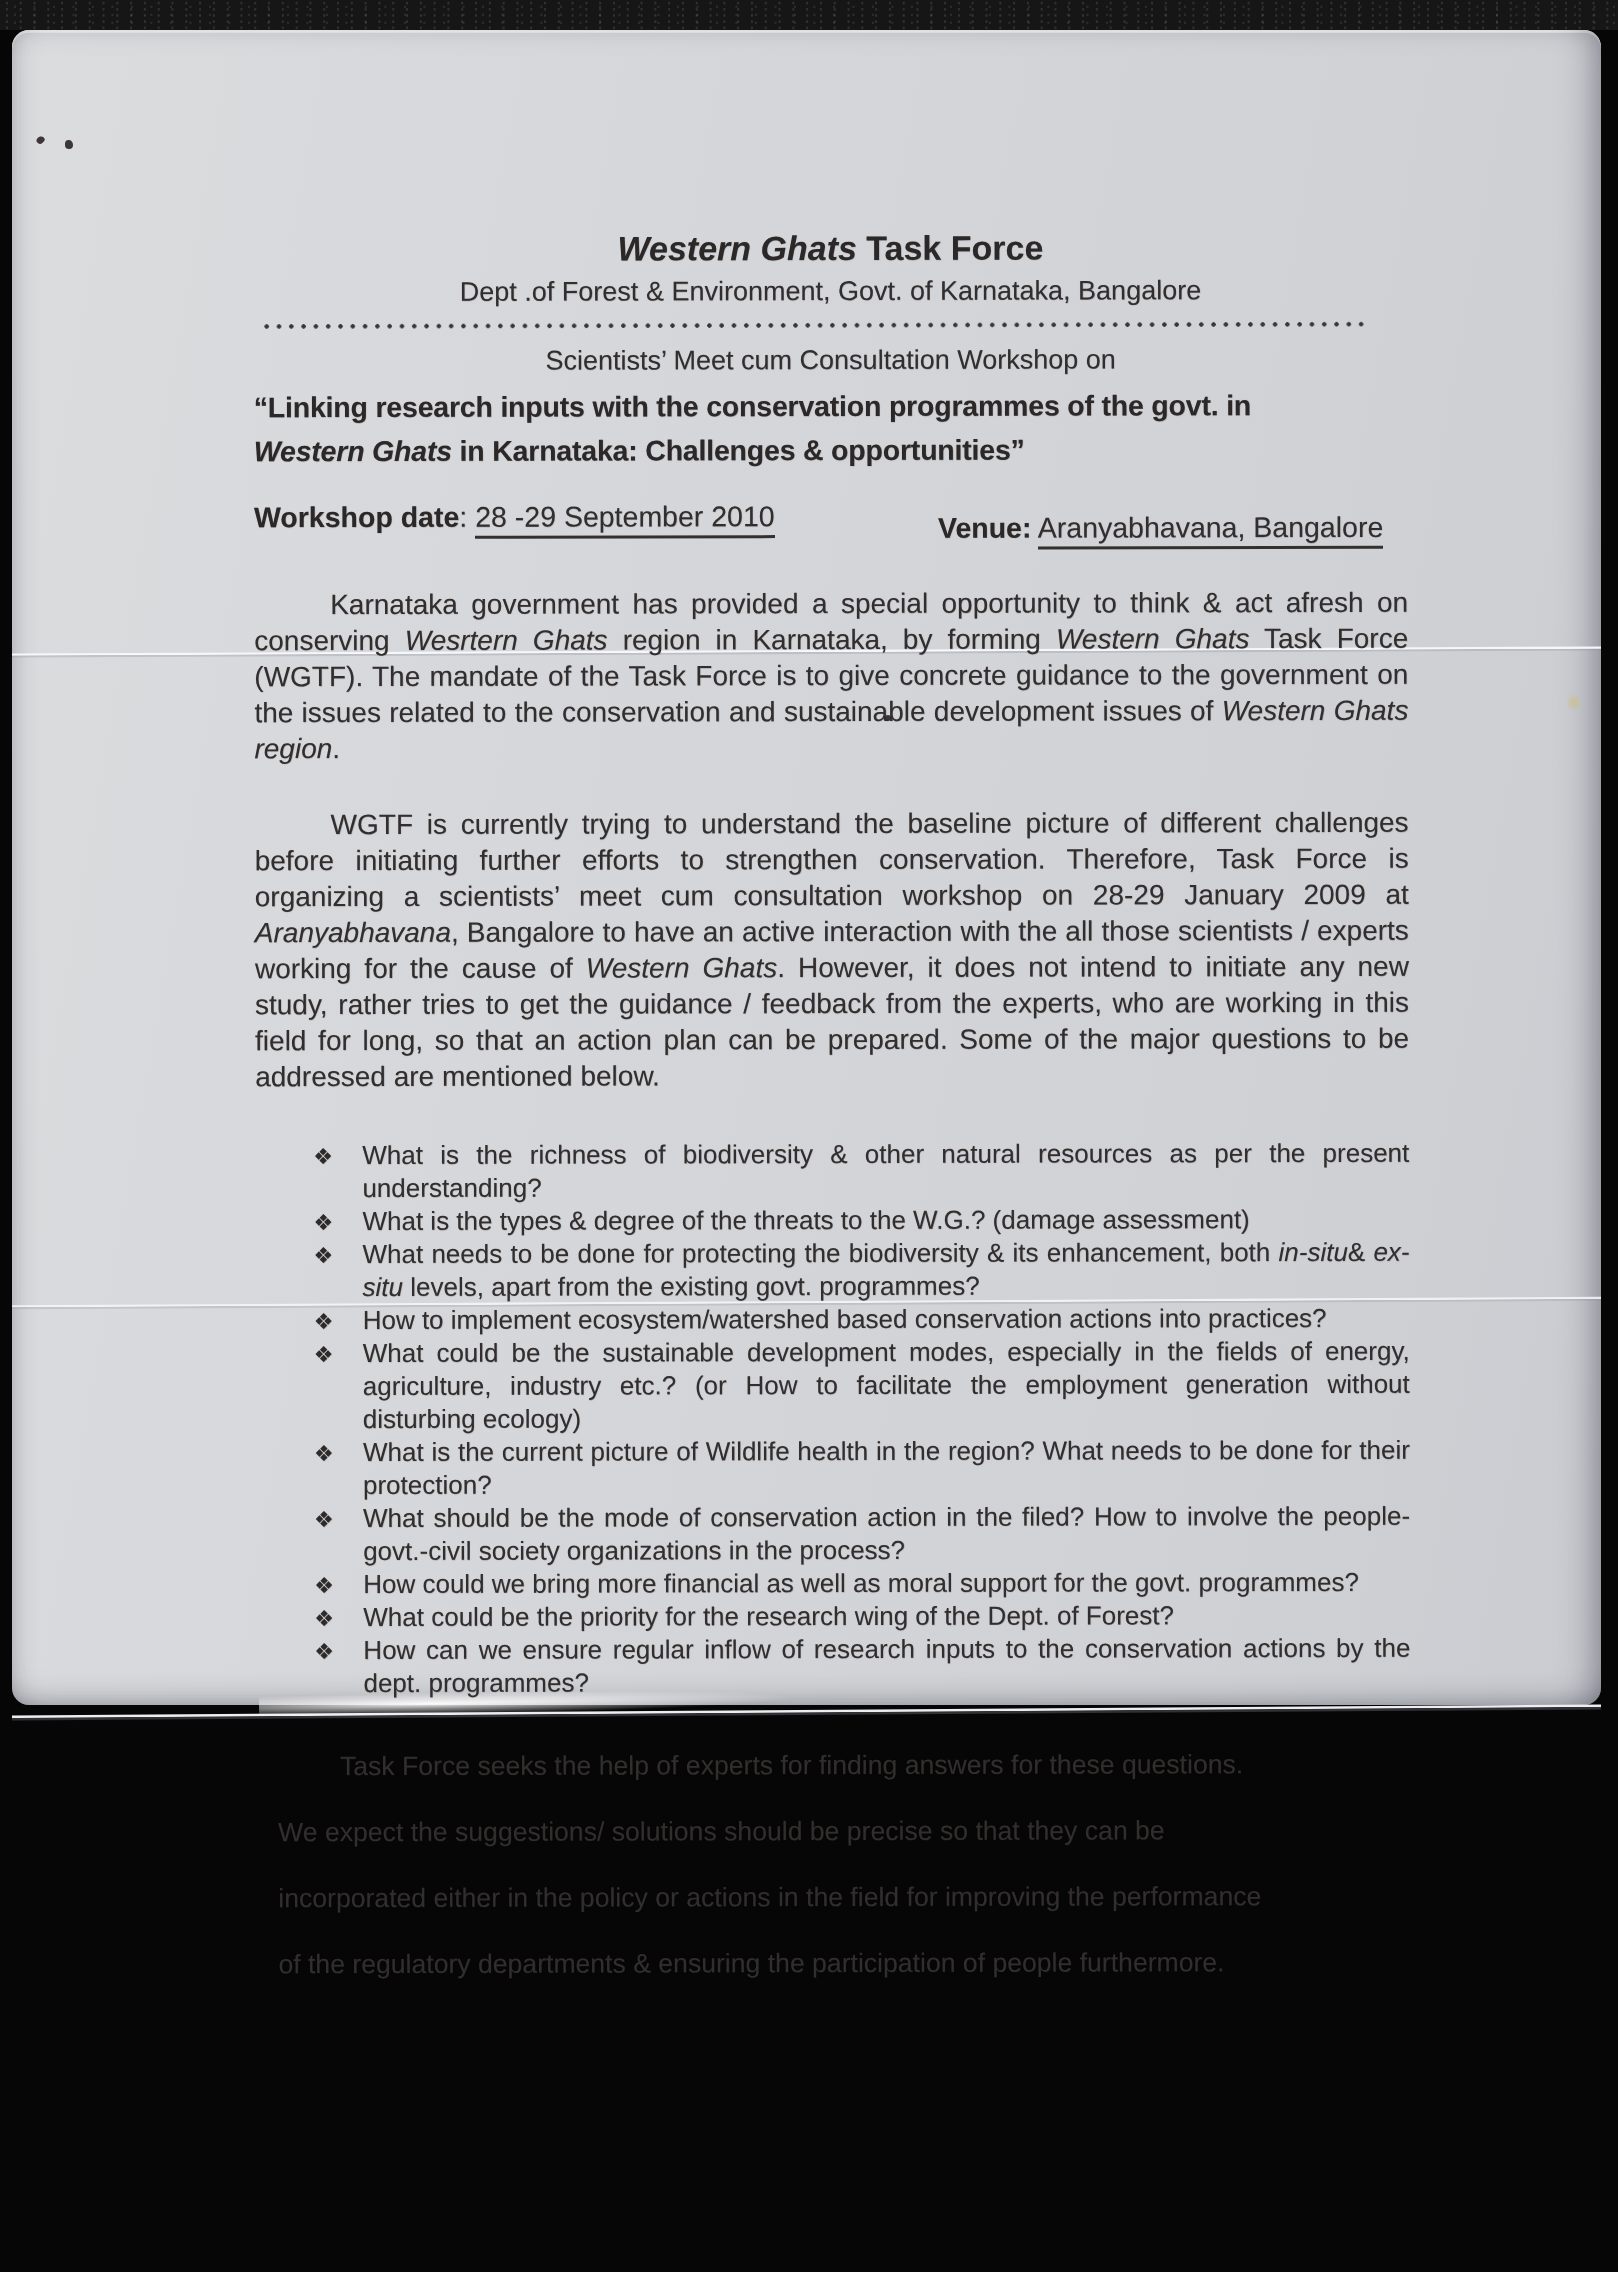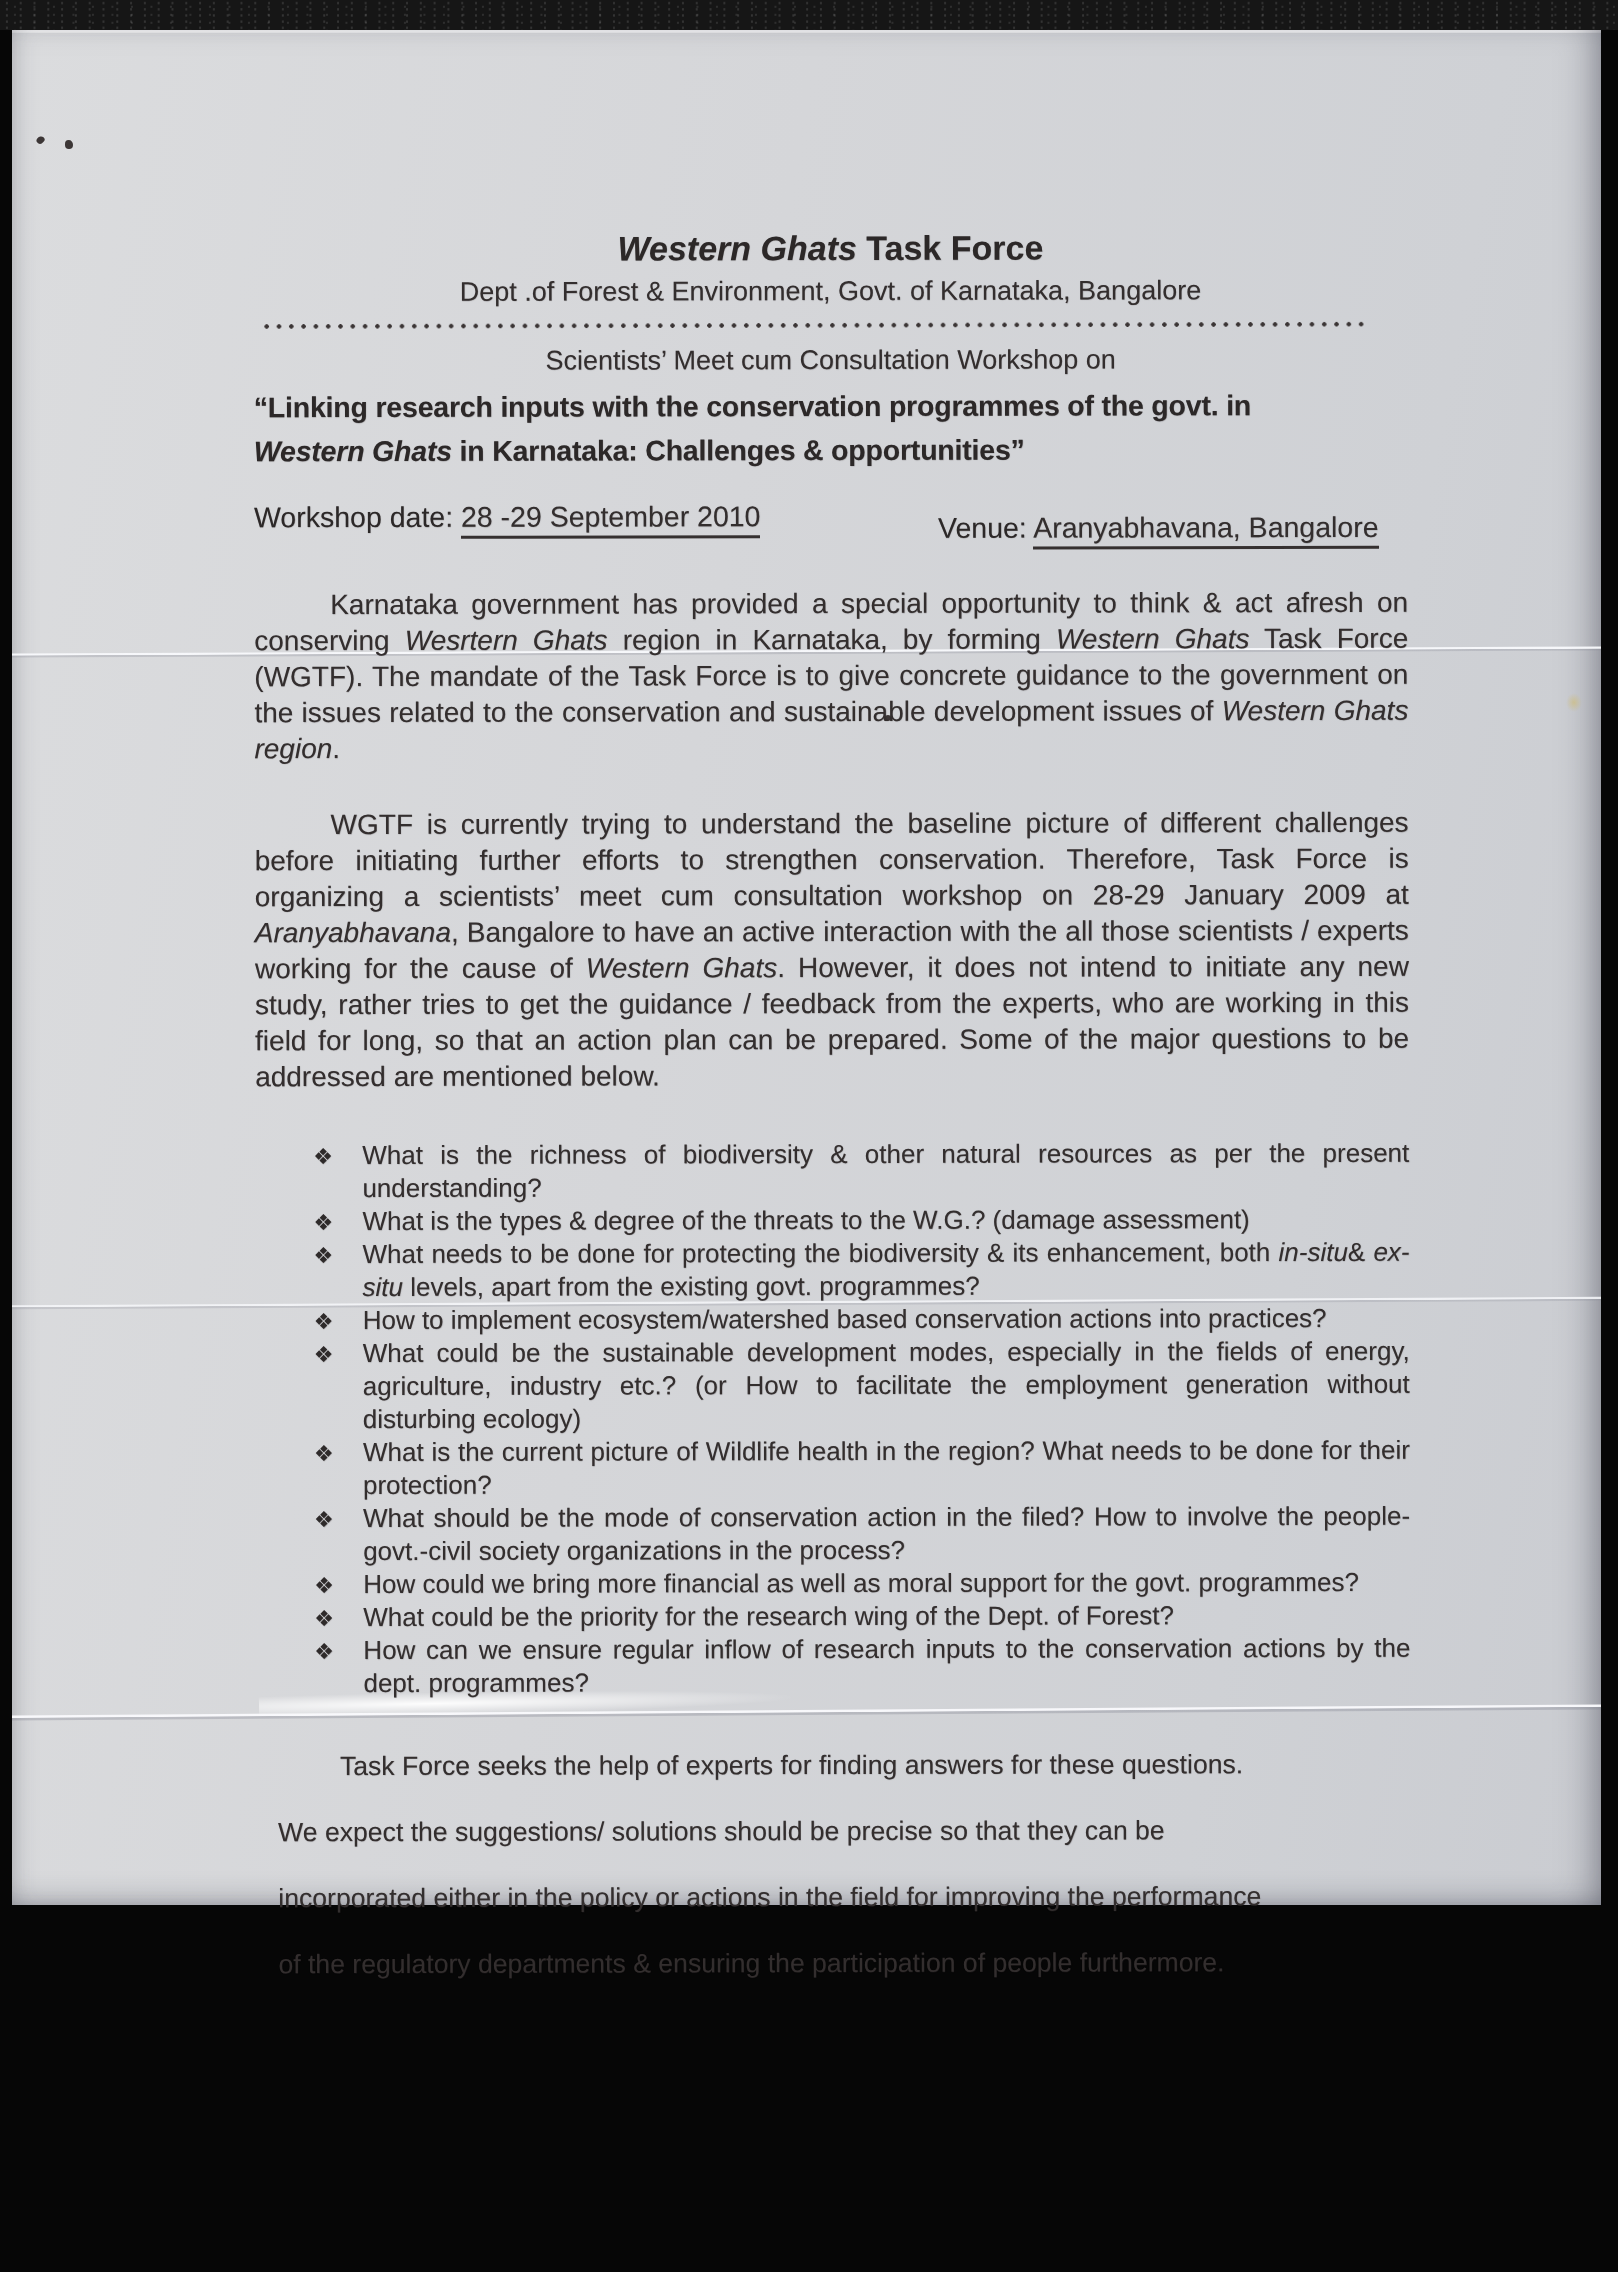--- a/index.html
+++ b/index.html
@@ -17,28 +17,29 @@
     position: absolute; left: 0; top: 0; width: 1618px; height: 30px;
     background-color: #161616;
     background-image:
       radial-gradient(circle, rgba(190,190,190,0.18) 0.9px, transparent 1.4px),
       radial-gradient(circle, rgba(120,120,120,0.25) 0.9px, transparent 1.4px);
     background-size: 13.8px 6.2px, 19.5px 8px;
     background-position: 0 0, 5.2px 2.8px;
   }
   .paper {
     position: absolute; left: 12px; top: 30px;
-    width: 1589px; height: 1875px;
+    width: 1589px; height: 1675px;
     background:
       linear-gradient(100deg, #dbdcde 0%, #d5d6d9 42%, #cfd1d5 78%, #caccd1 100%);
     box-shadow:
       inset -23px 0 38px -20px rgba(58,60,74,.55),
       inset 14.2px 0 28.5px -18px rgba(58,60,74,.35),
       inset 0 -19px 33px -21px rgba(58,60,74,.40),
       inset 0 2.8px 0 rgba(255,255,255,.75);
+    border-radius: 17px;
   }
   .crease {
     position: absolute; left: 0; width: 100%;
   }
   .crease-a { top: 620px; height: 4.3px;
     background: linear-gradient(180deg, rgba(248,249,252,.95) 0 45%, rgba(138,140,152,.30) 60% 100%);
     transform: rotate(-0.25deg); }
   .crease-b { top: 1271px; height: 3.8px;
     background: linear-gradient(180deg, rgba(246,247,250,.85) 0 45%, rgba(138,140,152,.26) 60% 100%);
     transform: rotate(-0.3deg); }
@@ -85,21 +86,21 @@
   }
   .big-title {
     margin-top: 7.6px;
     font-size: 28.5px; line-height: 44px; font-weight: bold; color: #2c2828;
     letter-spacing: -0.2px;
   }
   .meta {
     position: relative; margin-top: 26.6px;
     font-size: 28.5px; line-height: 35px; height: 43px;
   }
-  .meta b { font-weight: normal; color: #2c2828; }
+  .meta b { font-weight: bold; color: #2c2828; }
   .venue { position: absolute; left: 684px; top: 12px; }
   .u { border-bottom: 3.8px solid #353030; padding-bottom: 3.3px; }
 
   p.para {
     margin: 0; margin-top: 44px;
     font-size: 28px; line-height: 36px;
     text-align: justify; text-indent: 76px;
   }
   p.para + p.para { margin-top: 40px; }
 

